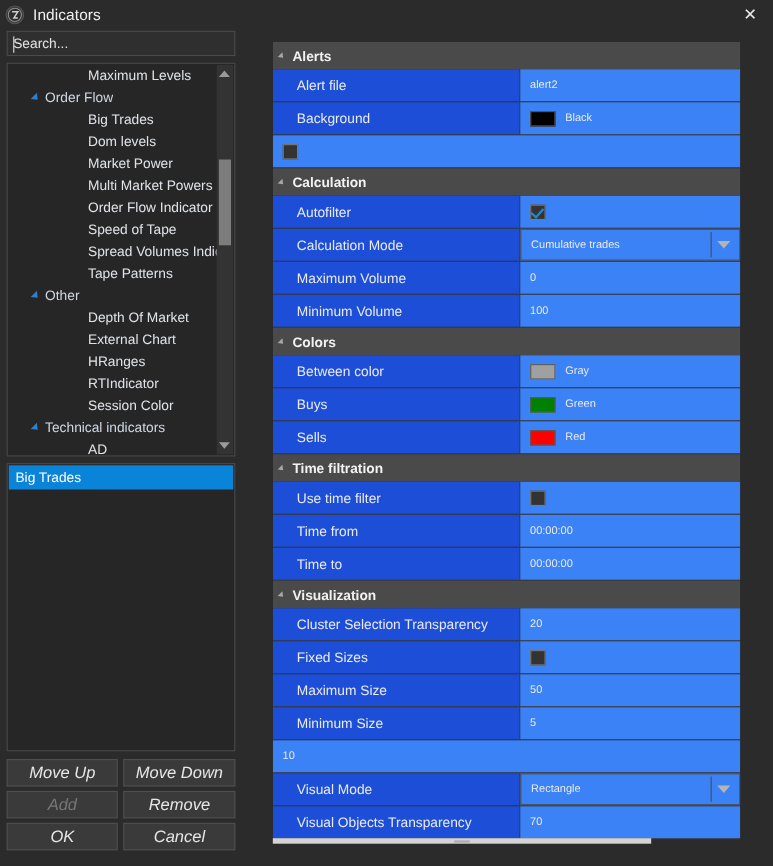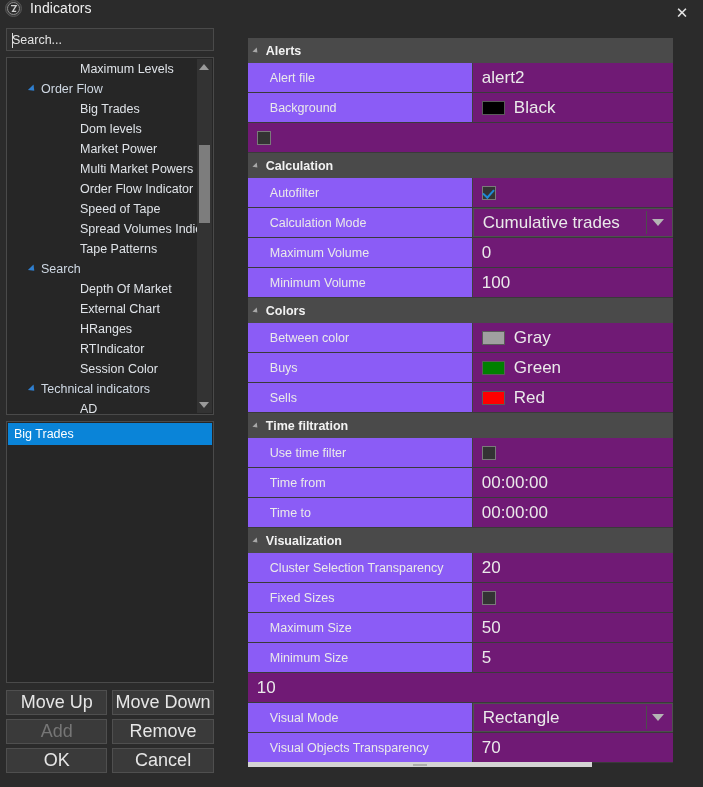--- a/index.html
+++ b/index.html
@@ -9,21 +9,21 @@
     font-family: "Liberation Sans", sans-serif;
     font-size: 12.5px;
     color: #e8e8e8;
     overflow: hidden;
   }
 
   
   .titlebar {
     height: 26px; width: 703px;
     background: #2b2b2b;
-    display: flex; 
+    display: flex; align-items: center;
     position: relative;
   }
   .app-icon {
     width: 17px; height: 17px; margin-left: 5px;
     border-radius: 50%;
     background: #3c3c3c;
     border: 1px solid #555;
     display: flex; align-items: center; justify-content: center;
     flex: 0 0 auto;
   }
@@ -135,23 +135,24 @@
     margin-top: 7px;
     display: grid;
     grid-template-columns: 1fr 1fr;
     gap: 4px 5px;
   }
   .btn {
     height: 25px;
     background: #3a3a3a;
     border: 1px solid #4f4f4f;
     color: #e6e6e6;
-    font-size: 18px;
+    font-size: 15px;
     display: flex; align-items: center; justify-content: center;
     cursor: pointer;
+    font-style: italic;
   }
   .btn.disabled { color: #767676; }
 
   
   .propgrid {
     position: absolute; left: 2px; top: 12px;
     width: 425px; height: 730px;
     overflow: hidden;
     background: #2b2b2b;
   }
@@ -170,27 +171,27 @@
   }
   .prow {
     height: 30px; display: flex; align-items: stretch;
     border-bottom: 1px solid #3a3a3a;
     background: #333333;
   }
   .prow .pname {
     width: 225px; display: flex; align-items: center;
     padding-left: 22px; color: #eaeaea; font-size: 12.5px;
     border-right: 1px solid #3f3f3f;
-    background: #8b5cf6;
+    background: #1d4ed8;
   }
   .prow .pval {
     flex: 1; display: flex; align-items: center;
-    padding-left: 9px; color: #eaeaea; font-size: 17px;
+    padding-left: 9px; color: #eaeaea; font-size: 10px;
     position: relative;
-    background: #701a75;
+    background: #3b82f6;
   }
   .swatch {
     width: 23px; height: 14px; margin-right: 9px;
     border: 1px solid #5a5a5a; flex: 0 0 auto;
   }
   .chk {
     width: 14px; height: 14px;
     border: 1px solid #7a7a7a;
     background: #333333;
     position: relative; flex: 0 0 auto;
@@ -274,21 +275,21 @@
             <span>Speed of Tape</span>
           </div>
           <div class="tree-row leaf indent-leaf">
             <span>Spread Volumes Indicator</span>
           </div>
           <div class="tree-row leaf indent-leaf">
             <span>Tape Patterns</span>
           </div>
           <div class="tree-row group indent-group">
             <span class="arrow-exp"></span>
-            <span>Search</span>
+            <span>Other</span>
           </div>
           <div class="tree-row leaf indent-leaf">
             <span>Depth Of Market</span>
           </div>
           <div class="tree-row leaf indent-leaf">
             <span>External Chart</span>
           </div>
           <div class="tree-row leaf indent-leaf">
             <span>HRanges</span>
           </div>

